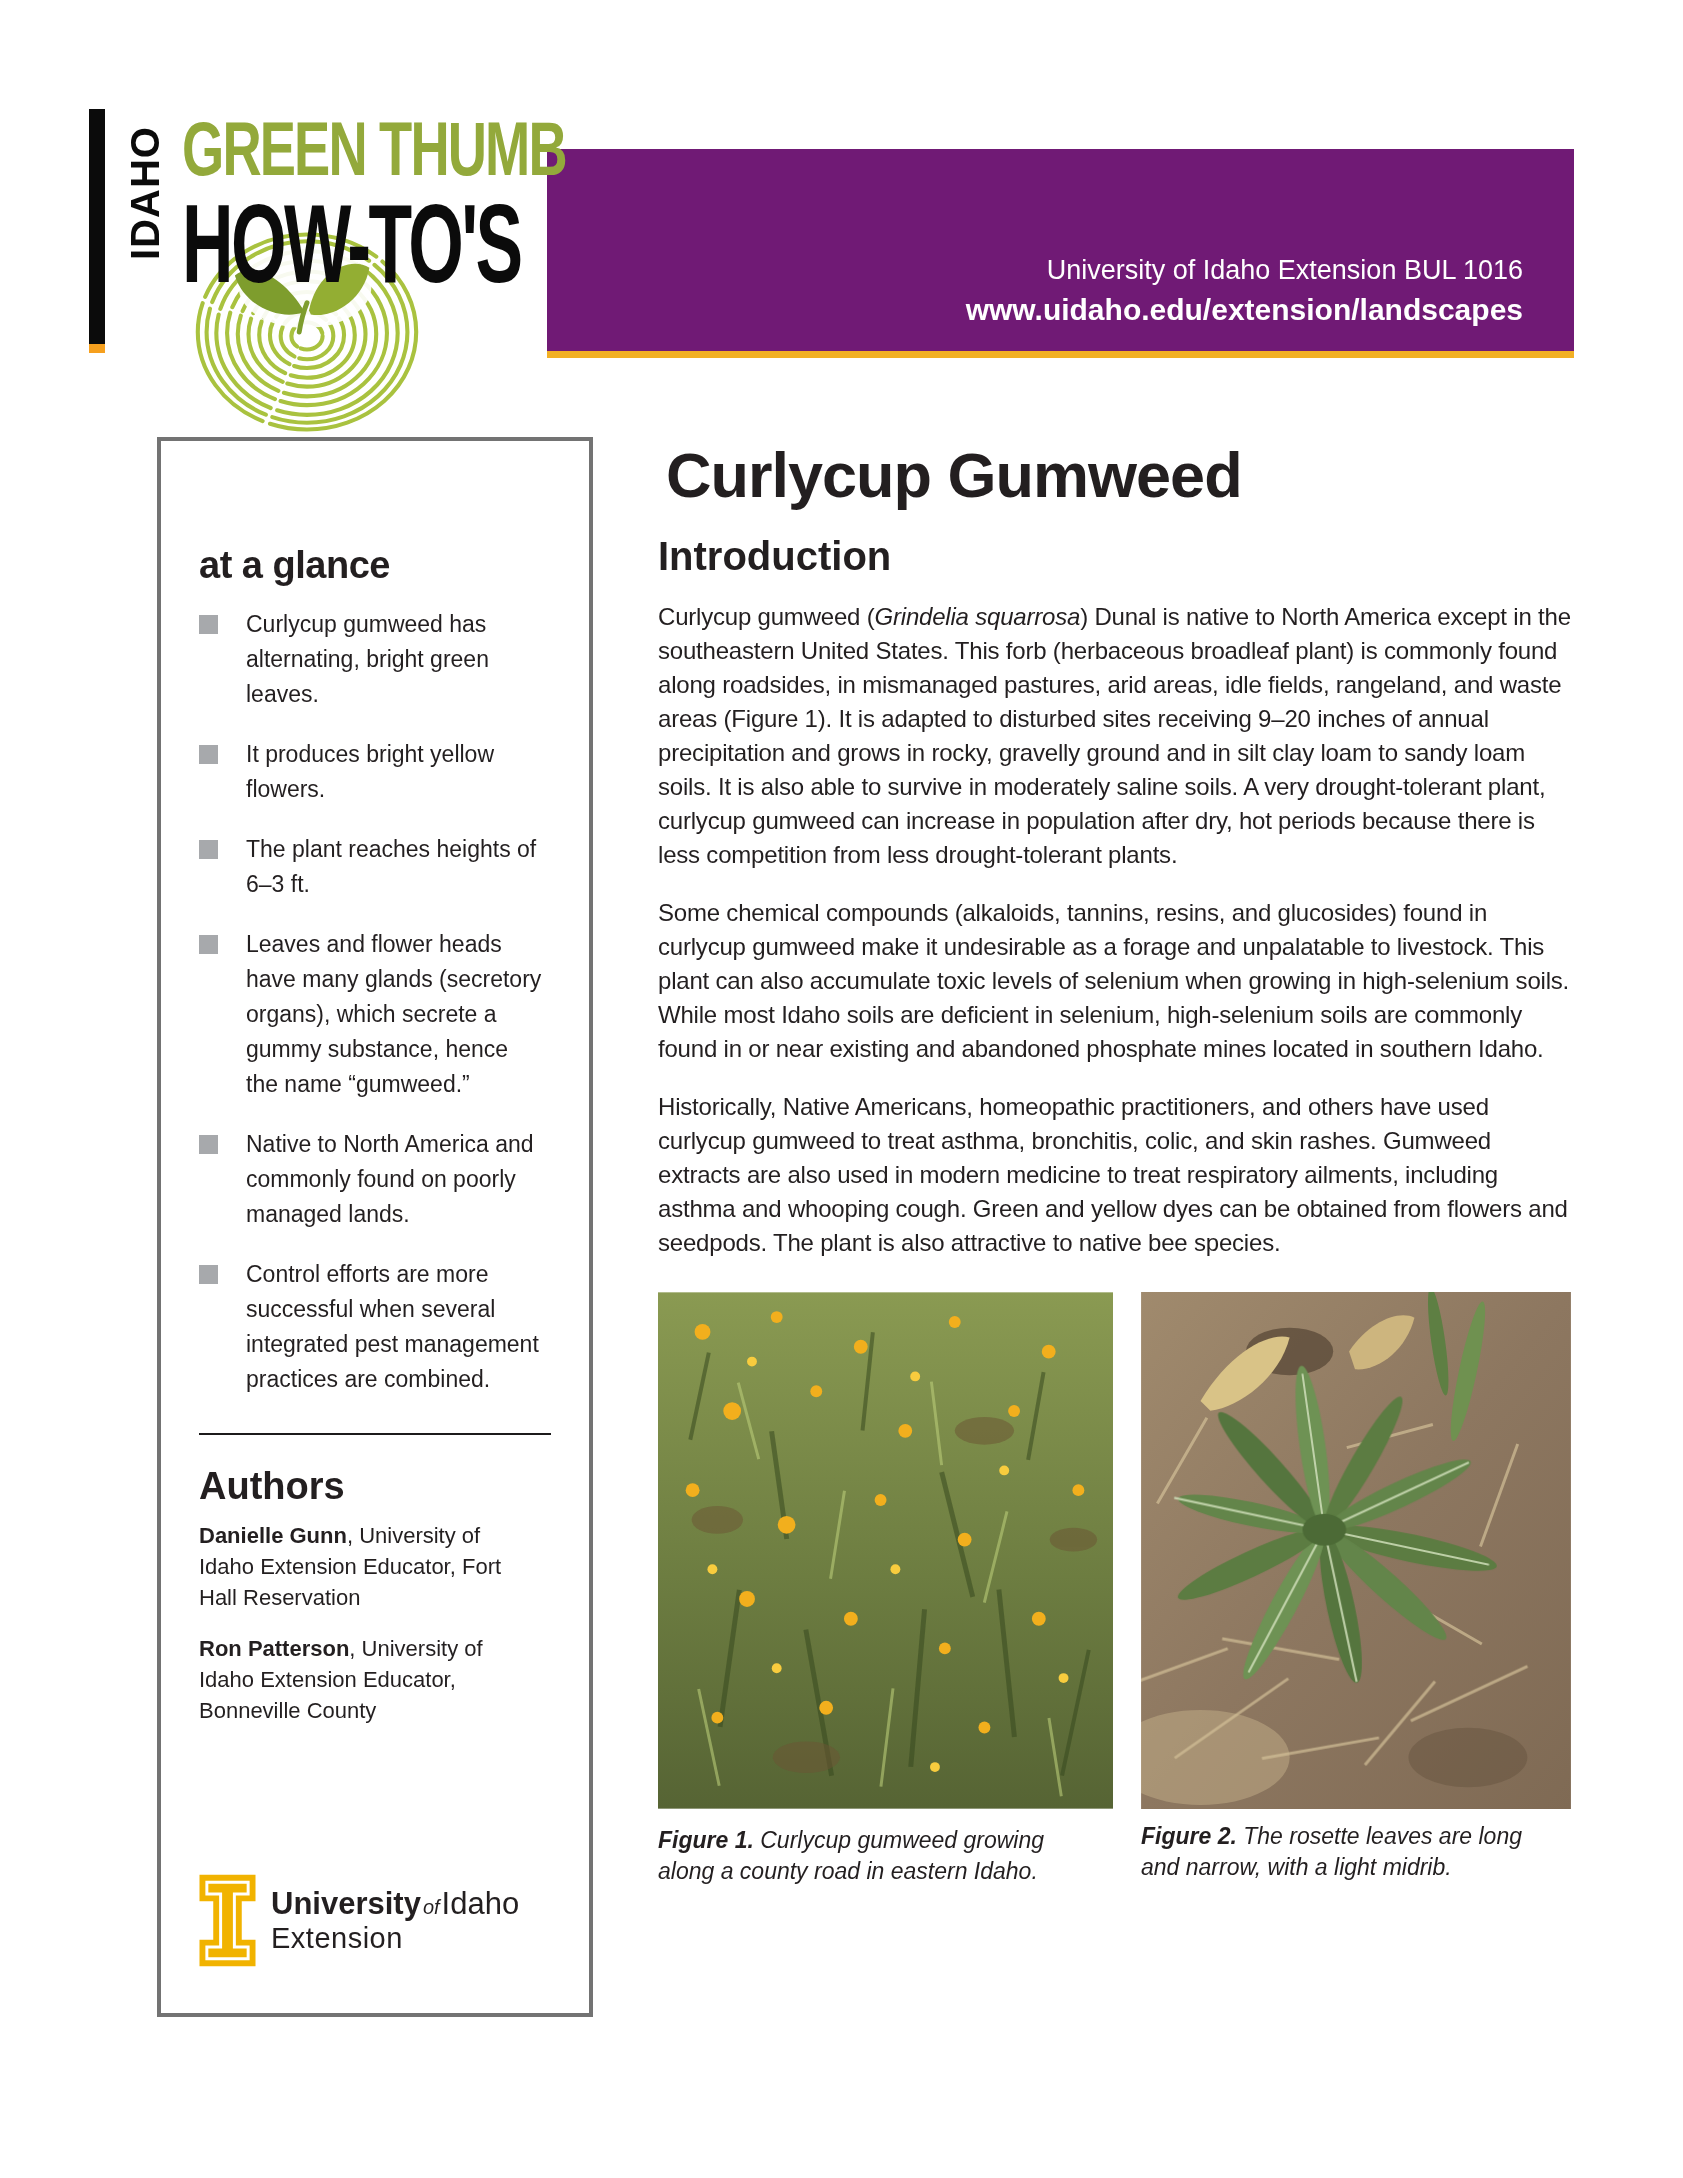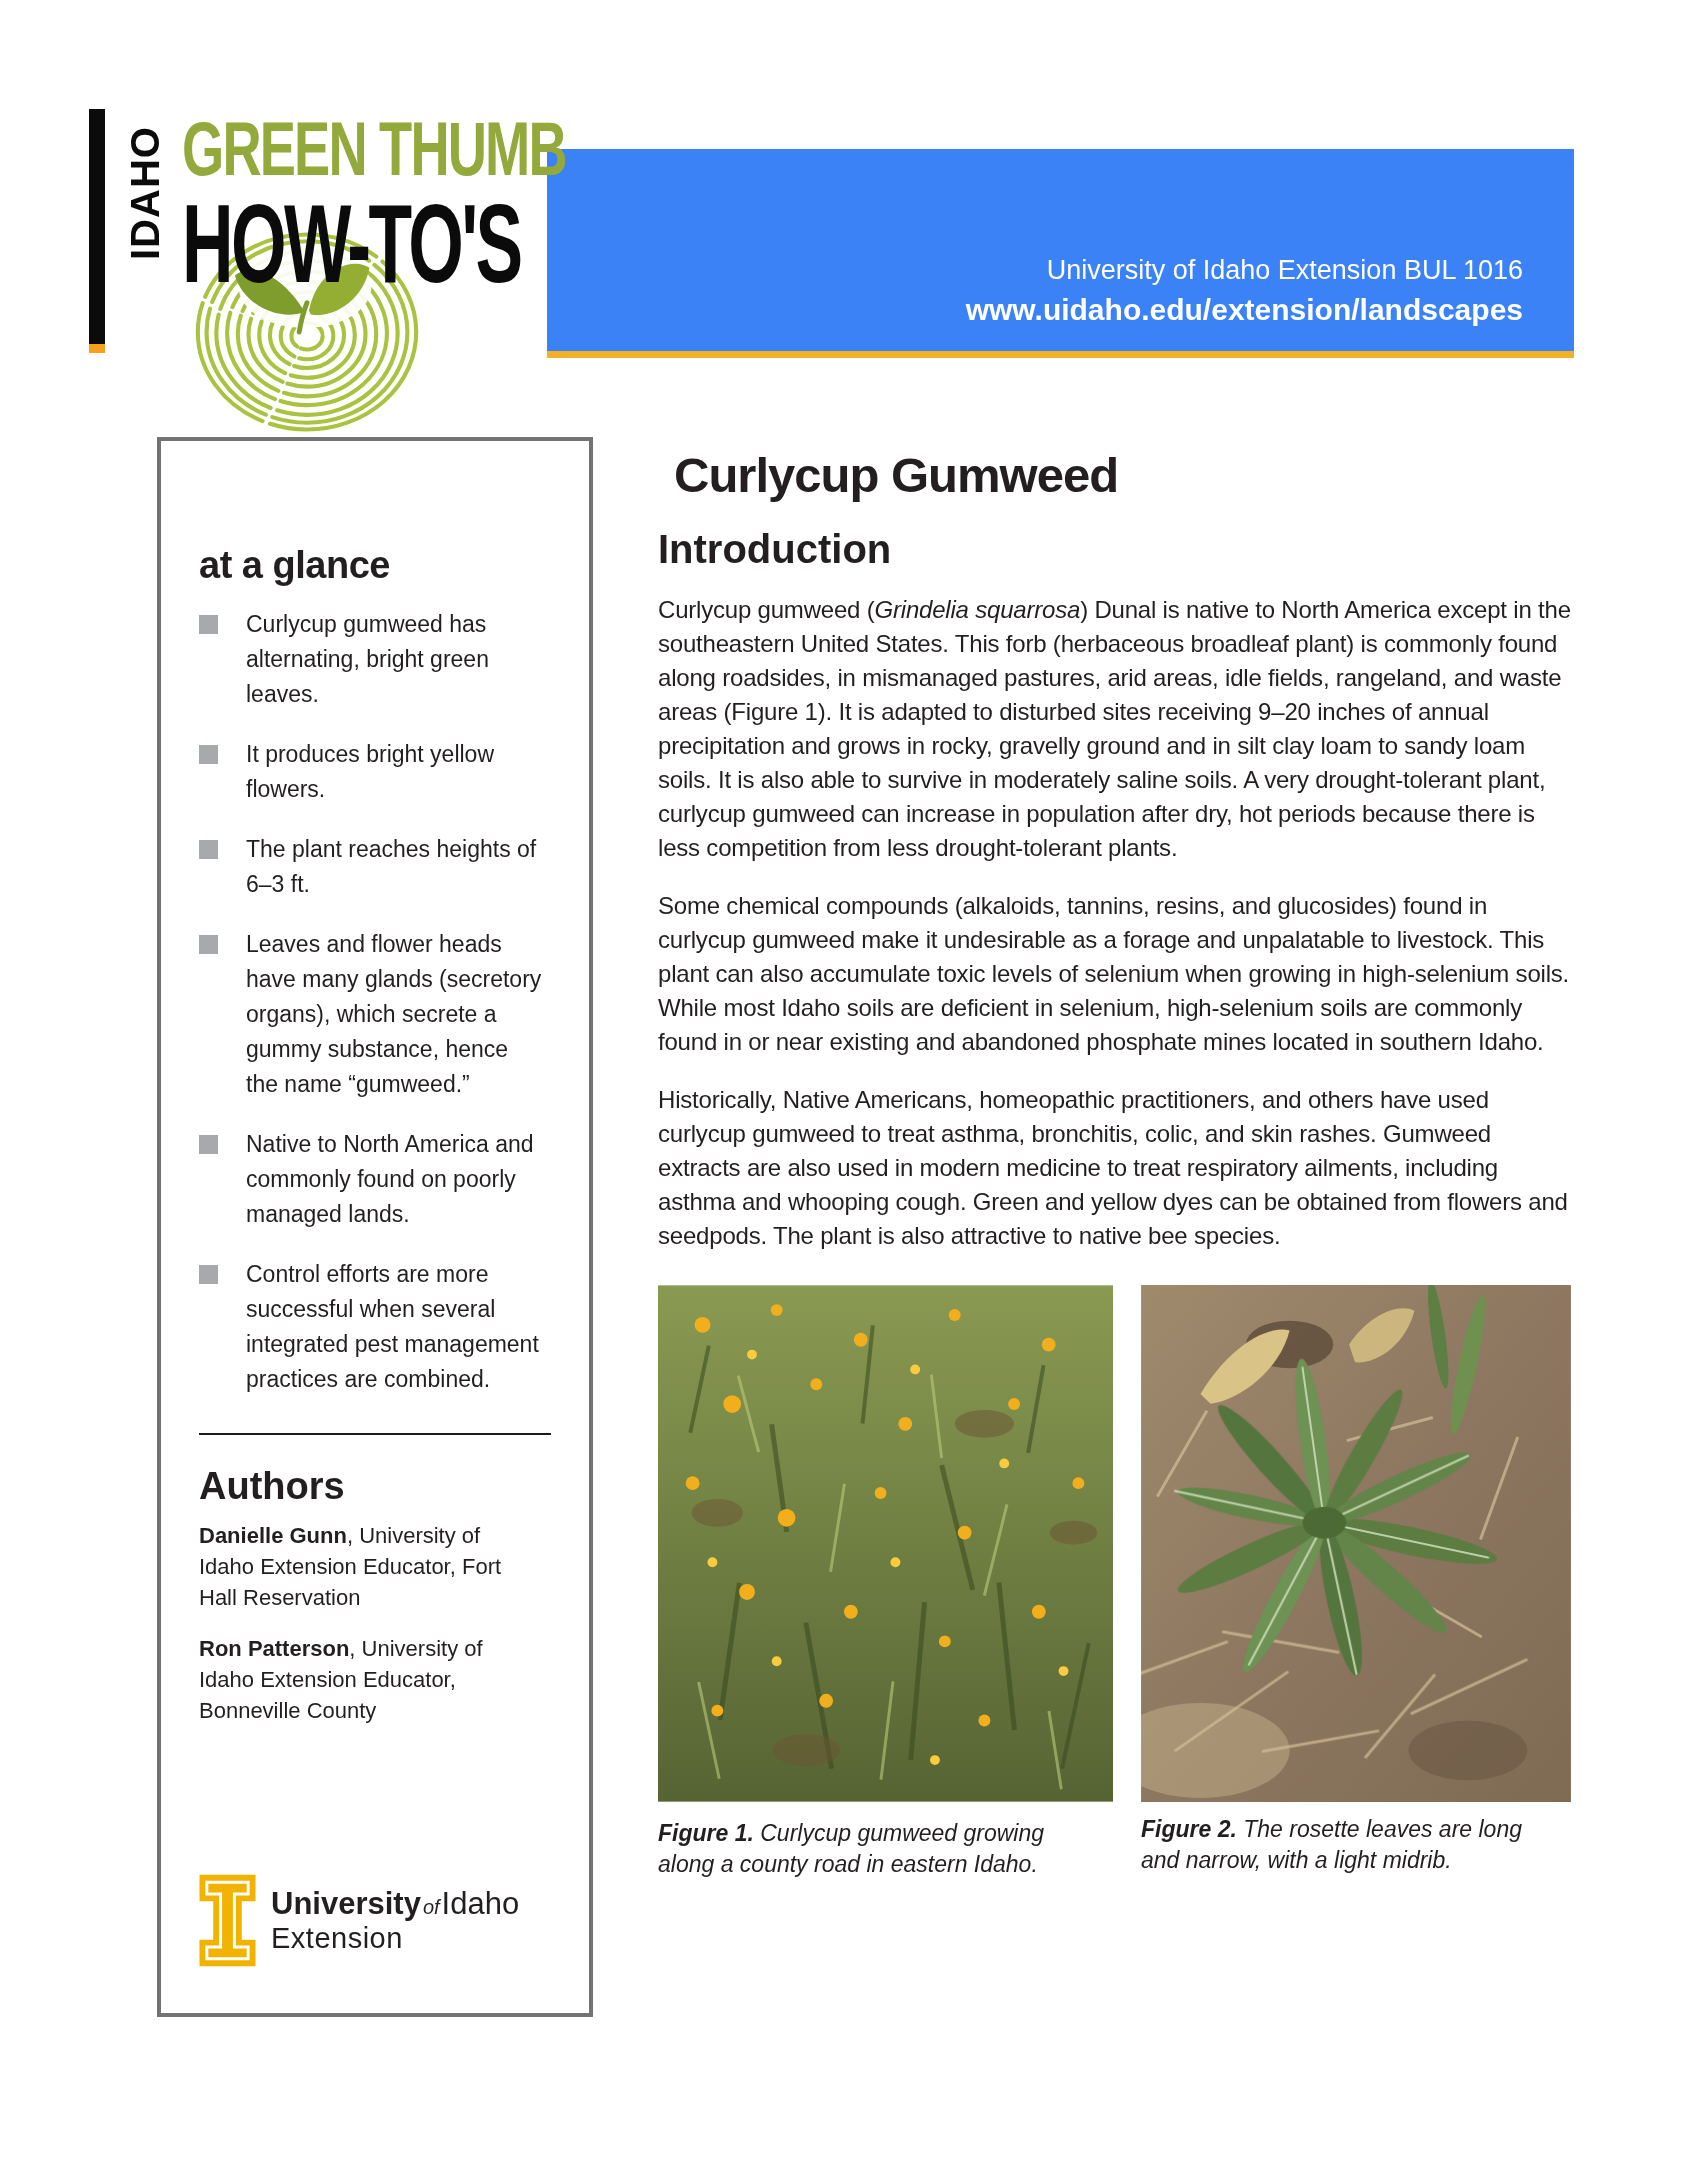--- a/index.html
+++ b/index.html
@@ -15,21 +15,21 @@
       letter-spacing:1px;color:#0b0b0b;line-height:1;z-index:3;}
   .logo-green{position:absolute;left:182px;top:105px;font-weight:bold;font-size:59px;
       color:#93A93B;white-space:nowrap;letter-spacing:-2px;
       transform:scale(0.92,1.30);transform-origin:0 0;z-index:3;}
   .logo-black{position:absolute;left:182px;top:180px;font-weight:bold;font-size:83px;
       color:#0b0b0b;white-space:nowrap;letter-spacing:-3px;
       transform:scale(0.86,1.34);transform-origin:0 0;z-index:3;}
 
   .thumbprint{position:absolute;left:190px;top:230px;width:234px;height:204px;z-index:2;}
 
-  .band{position:absolute;left:547px;top:149px;width:1027px;height:203px;background:#3b82f6;
+  .band{position:absolute;left:547px;top:149px;width:1027px;height:203px;background:#701a75;
         display:flex;flex-direction:column;justify-content:flex-end;align-items:flex-end;
         padding:0 51px 22px 0;box-sizing:border-box;}
   .band-rule{position:absolute;left:547px;top:351px;width:1027px;height:7px;background:#F2B024;}
   .band-line1{color:#ffffff;font-size:27px;line-height:40px;}
   .band-line2{color:#ffffff;font-size:30px;line-height:40px;font-weight:bold;}
 
   
   .sidebar{position:absolute;left:157px;top:437px;width:436px;height:1580px;
       border:4px solid #737373;box-sizing:border-box;padding:103px 26px 0 38px;z-index:1;}
   .glance-title{font-size:38px;font-weight:bold;letter-spacing:-0.5px;margin:0 0 20px 0;}
@@ -44,21 +44,21 @@
 
   .ui-logo{position:absolute;left:38px;bottom:46px;display:flex;align-items:center;gap:15px;}
   .ui-words{line-height:1.05;}
   .ui-line1{font-size:31px;}
   .ui-line1 .w-univ{font-weight:bold;}
   .ui-line1 .w-of{font-style:italic;font-size:20px;padding:0 2px;}
   .ui-line2{font-size:29px;letter-spacing:0.5px;margin-top:3px;}
 
   
   .main{position:absolute;left:658px;top:434px;width:913px;}
-  .page-title{font-size:49px;font-weight:bold;letter-spacing:-1px;margin:16px;line-height:1.05;}
+  .page-title{font-size:63px;font-weight:bold;letter-spacing:-1px;margin:8px;line-height:1.05;}
   .intro-heading{font-size:40px;font-weight:bold;margin:26px 0 0 0;line-height:1.1;}
   .main p{font-size:24px;line-height:34px;letter-spacing:-0.2px;margin:24px 0 0 0;}
   .main p:first-of-type{margin-top:22px;}
   .species{font-style:italic;}
 
   .figs{display:flex;gap:28px;margin-top:32px;}
   .fig{display:block;font-style:italic;}
   .fig svg{display:block;}
   .figcap{font-size:23px;line-height:31px;margin-top:16px;}
   .figcap b{font-weight:bold;}

